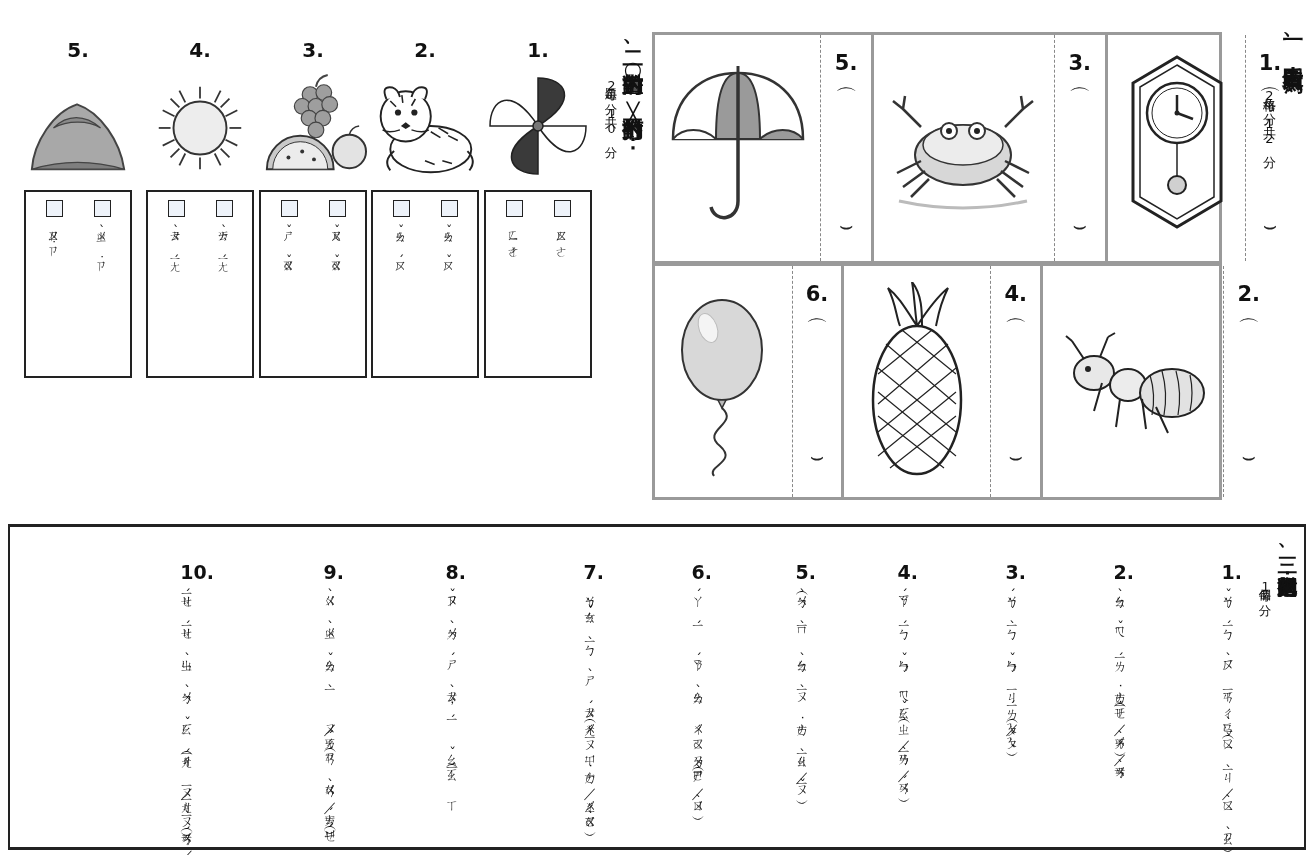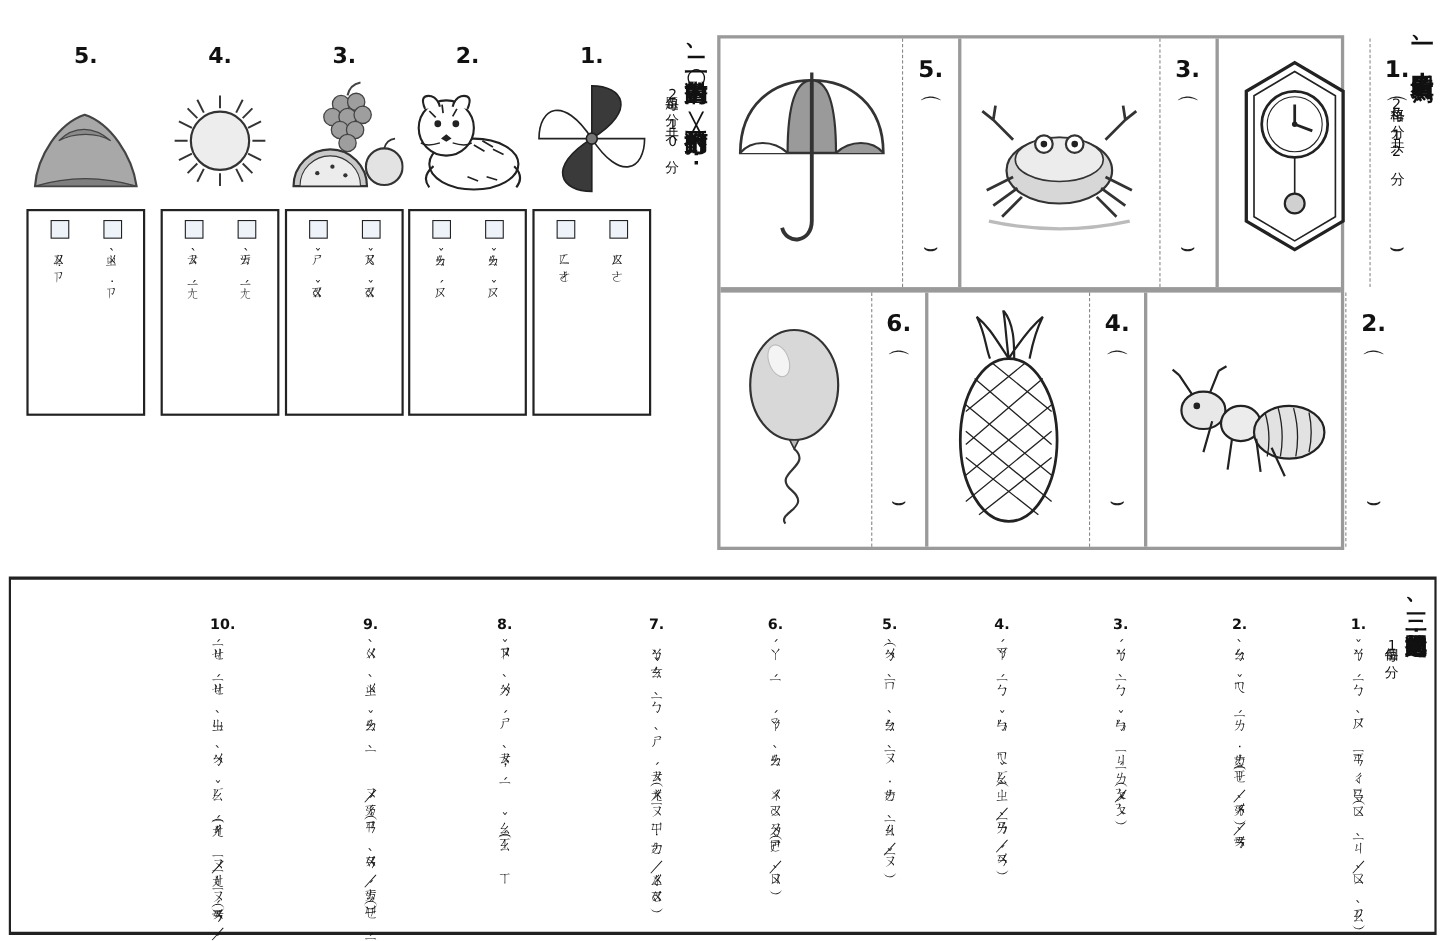--- a/index.html
+++ b/index.html
@@ -81,21 +81,21 @@
 
   
   #sec3 {
     position: absolute; left: 8px; top: 524px; width: 1298px; height: 326px;
     border-top: 3px solid #222; border-bottom: 3px solid #222;
     border-left: 2px solid #222; border-right: 2px solid #222;
   }
   #sec3 .heading { position: absolute; right: 6px; top: 14px; font-size: 20px; font-weight: bold; height: 290px; }
   #sec3 .sub { position: absolute; right: 32px; top: 52px; font-size: 12.5px; height: 260px; }
   .q3 { position: absolute; top: 34px; }
-  .q3 .n { font-size: 13px; font-weight: bold; text-align: center; margin-bottom: 4px; }
+  .q3 .n { font-size: 19px; font-weight: bold; margin-bottom: 4px; }
   .q3 .body { font-size: 13.5px; height: 255px; }
 </style>
 </head>
 <body>
 
 <div class="page">
 
   <div id="sec1">
     <div class="heading vert"><span>一</span><span>、看圖填寫：</span></div>
     <div class="sub vert">每格2分，共12分</div>

